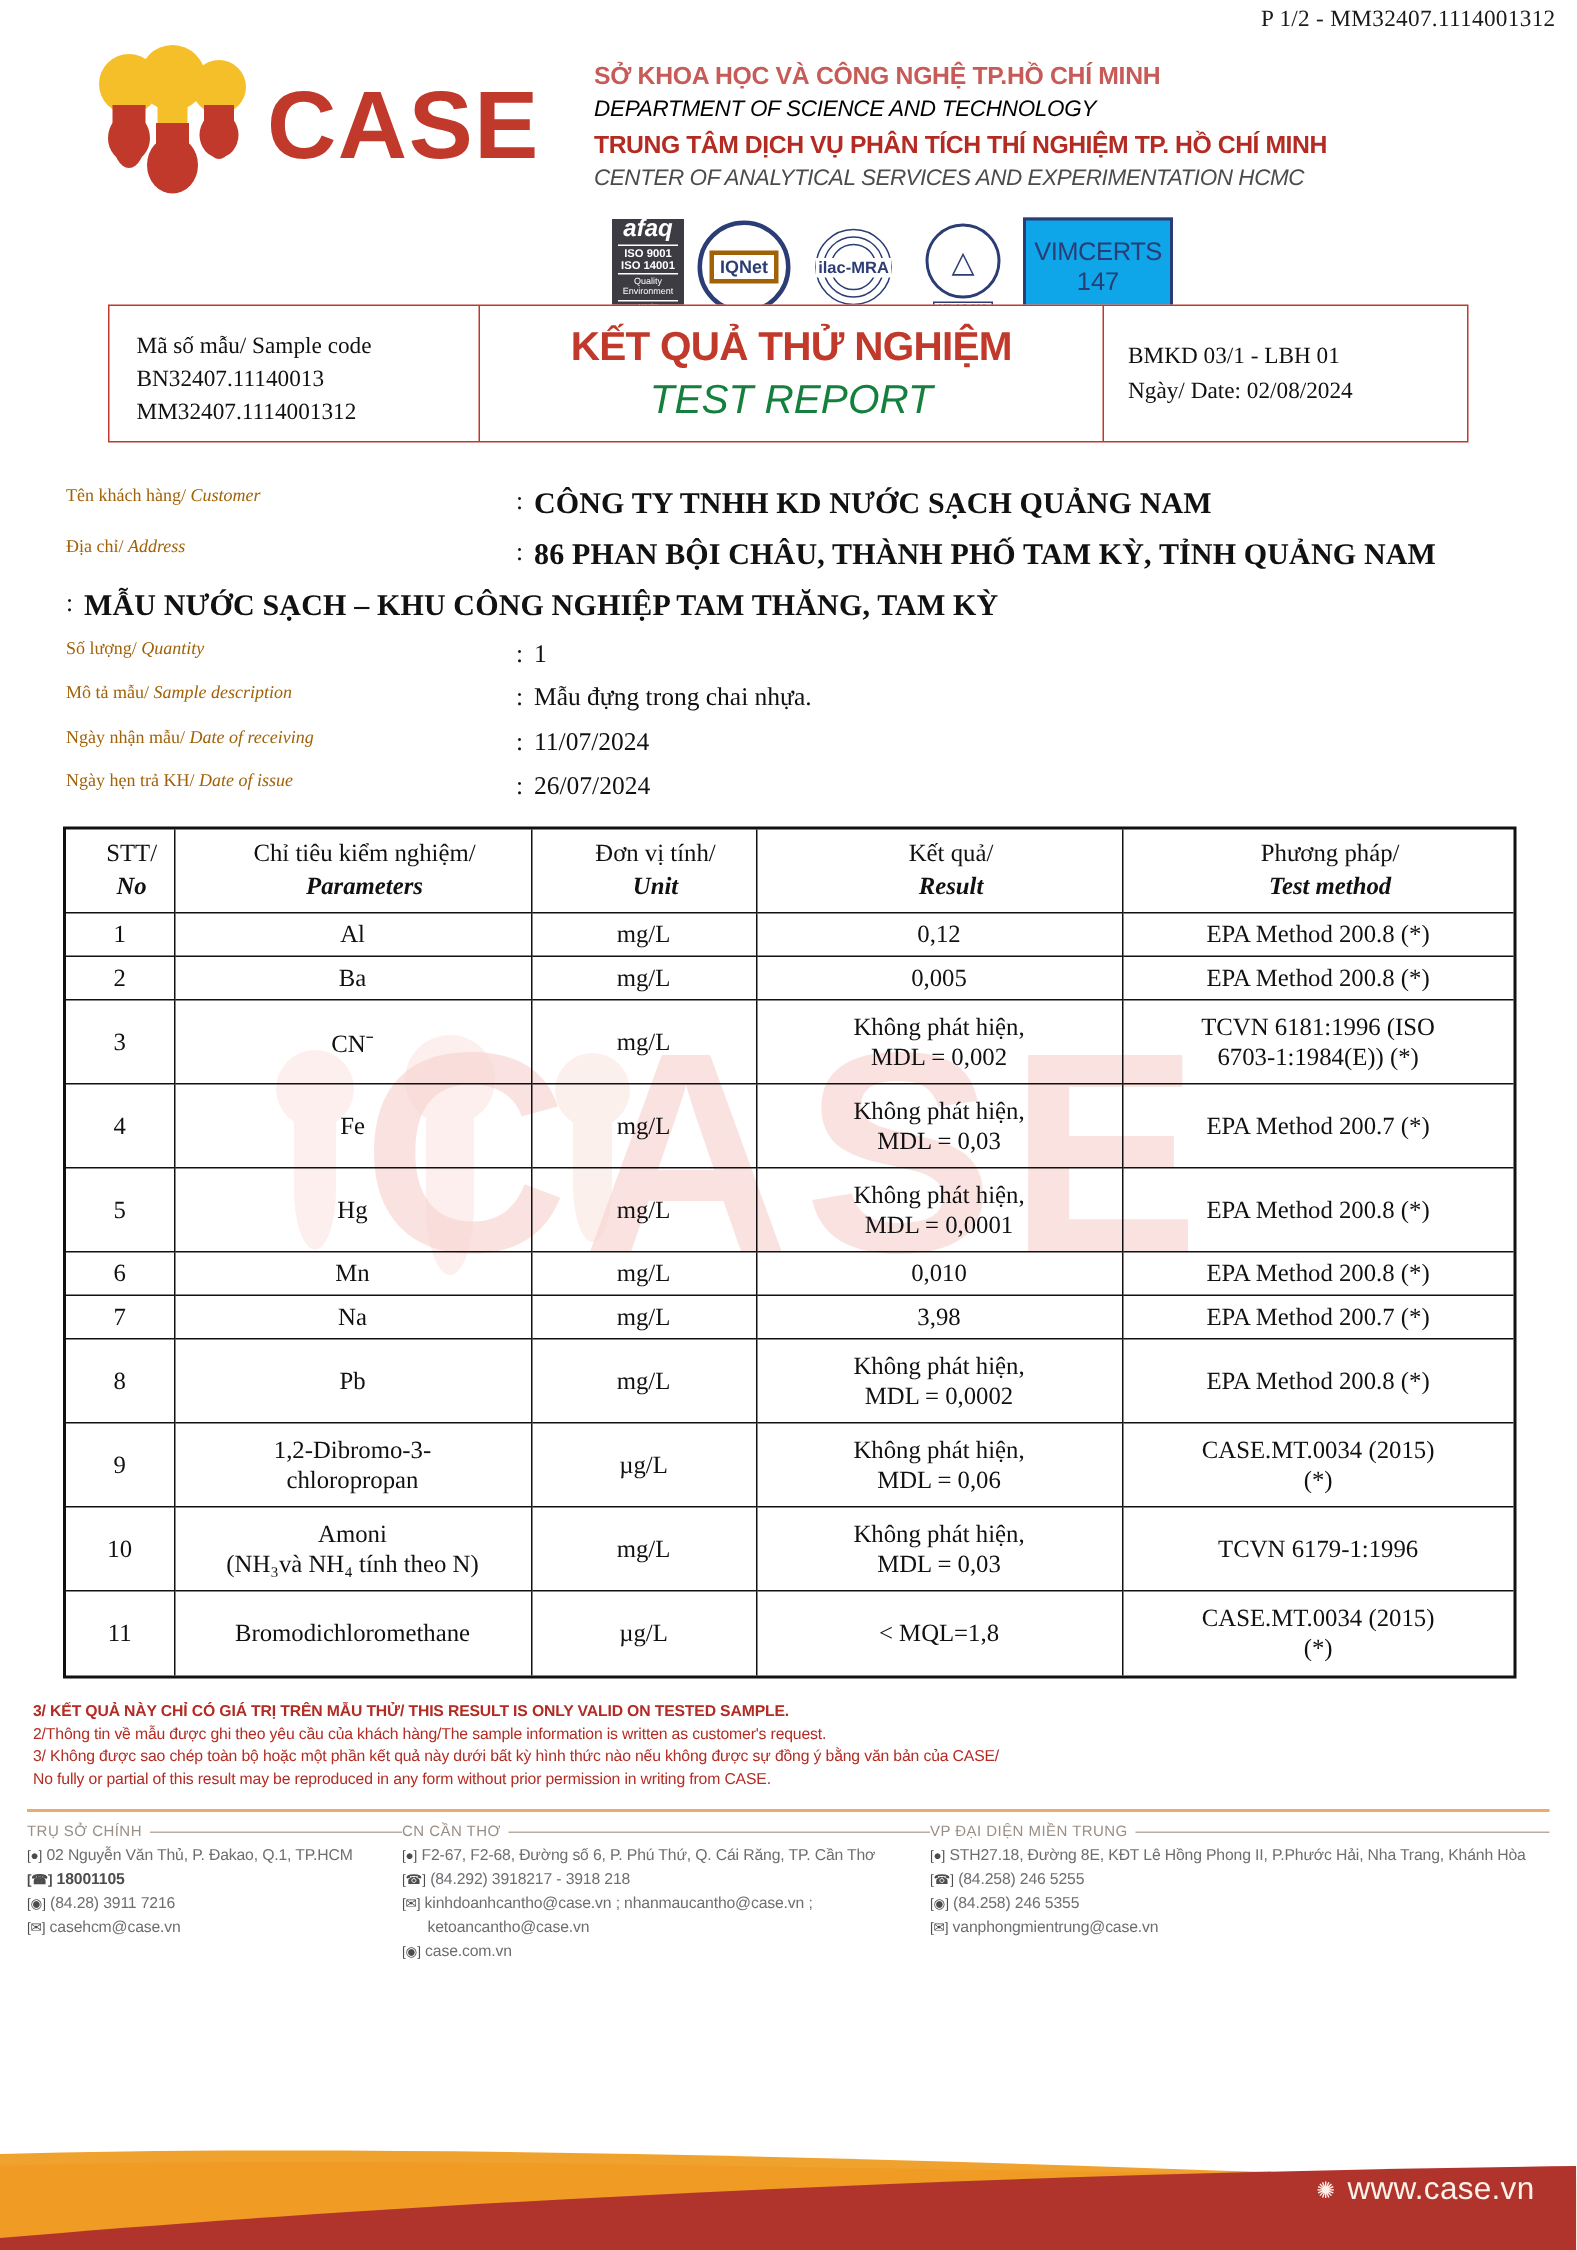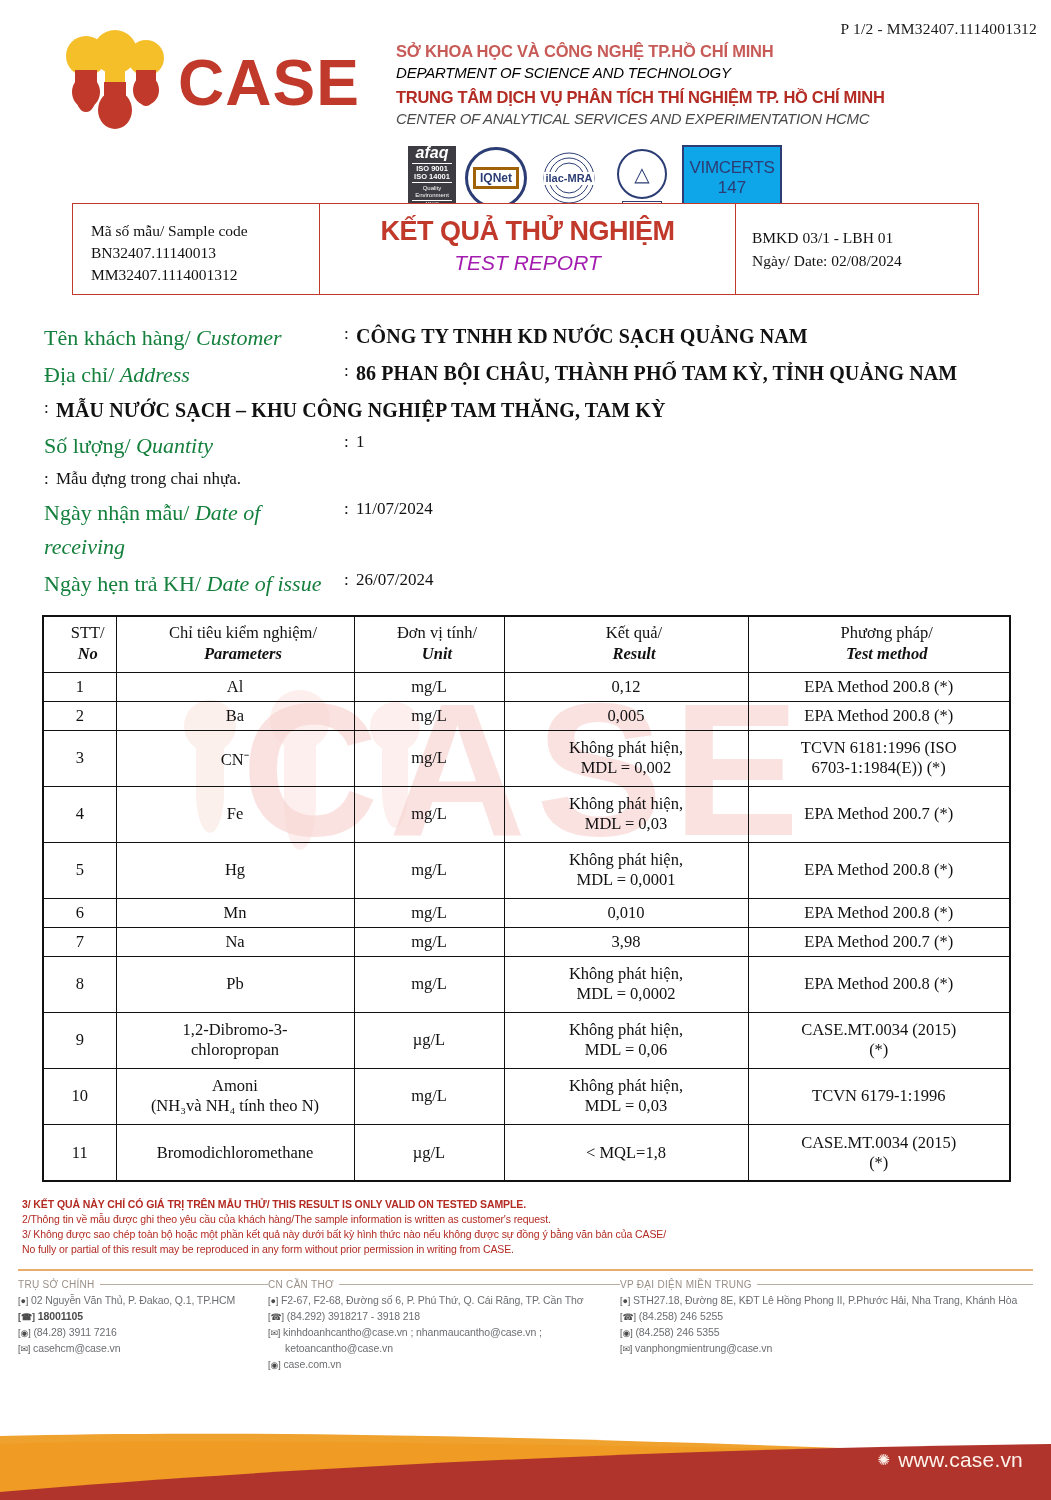--- a/index.html
+++ b/index.html
@@ -24,21 +24,21 @@
     user-select: none;
   }
   .wm-drops {
     position: absolute; left: 150px; top: 690px;
     z-index: 0; pointer-events: none; opacity: .5;
   }
 
   
   .header { position: relative; z-index: 2; padding: 24px 24px 0 24px; height: 195px; }
   .pageref {
-    position: absolute; right: 14px; top: 20px;
+    position: absolute; right: 14px; top: 4px;
     font-size: 15.5px; color: #1a1a1a;
     font-family: "Liberation Serif", serif;
     letter-spacing: .2px;
   }
   .logo-wrap { position: absolute; left: 60px; top: 30px; display: flex; align-items: center; }
   .logo-text {
     font-family: "Liberation Sans", sans-serif;
     font-weight: bold; font-size: 64px; color: #c0392b;
     letter-spacing: 1px; margin-left: 8px; line-height: 1;
   }
@@ -79,28 +79,28 @@
   
   .titlebar {
     position: relative; z-index: 2;
     margin: 8px 72px 0 72px; height: 92px;
     border: 1.6px solid #c0392b; display: flex; background: #fff;
   }
   .tb-left { width: 247px; border-right: 1.6px solid #c0392b; padding: 16px 0 0 18px; }
   .tb-left div { font-size: 15.5px; color: #111; line-height: 1.42; }
   .tb-mid { flex: 1; border-right: 1.6px solid #c0392b; text-align: center; padding-top: 12px; }
   .tb-mid .t1 { font-family: "Liberation Sans", sans-serif; font-weight: bold; font-size: 27px; color: #c0392b; letter-spacing: -.5px; }
-  .tb-mid .t2 { font-family: "Liberation Sans", sans-serif; font-style: italic; font-size: 21px; color: #a21caf; margin-top: 4px; }
+  .tb-mid .t2 { font-family: "Liberation Sans", sans-serif; font-style: italic; font-size: 27px; color: #15803d; margin-top: 4px; }
   .tb-right { width: 242px; padding: 22px 0 0 16px; }
   .tb-right div { font-size: 15.5px; color: #111; line-height: 1.5; }
 
   
   .info { position: relative; z-index: 2; margin: 26px 0 0 44px; }
   .row { display: flex; align-items: flex-start; margin-bottom: 3px; }
-  .lbl-cell { width: 300px; font-size: 22px; color: #15803d; line-height: 1.55; }
+  .lbl-cell { width: 300px; font-size: 12px; color: #a16207; line-height: 1.55; }
   .lbl-cell i { font-style: italic; }
   .colon { width: 12px; font-size: 17px; color: #111; line-height: 1.55; }
   .val-cell { font-size: 17px; color: #111; line-height: 1.55; max-width: 640px; }
   .val-bold { font-weight: bold; font-size: 20px; letter-spacing: .1px; }
 
   
   .tbl-wrap { position: relative; z-index: 2; margin: 14px 40px 0 42px; }
   table.results { width: 100%; border-collapse: collapse; background: transparent; }
   table.results th, table.results td {
     border: 1px solid #111; vertical-align: middle;
@@ -268,20 +268,21 @@
       <div class="row">
         <div class="colon">:</div>
         <div class="val-cell val-bold">MẪU NƯỚC SẠCH – KHU CÔNG NGHIỆP TAM THĂNG, TAM KỲ</div>
       </div>
       <div class="row">
         <div class="lbl-cell"><span>Số lượng/ </span><i>Quantity</i></div>
         <div class="colon">:</div>
         <div class="val-cell">1</div>
       </div>
       <div class="row">
+        <div class="lbl-cell"><span>Mô tả mẫu/ </span><i>Sample description</i></div>
         <div class="colon">:</div>
         <div class="val-cell">Mẫu đựng trong chai nhựa.</div>
       </div>
       <div class="row">
         <div class="lbl-cell"><span>Ngày nhận mẫu/ </span><i>Date of receiving</i></div>
         <div class="colon">:</div>
         <div class="val-cell">11/07/2024</div>
       </div>
       <div class="row">
         <div class="lbl-cell"><span>Ngày hẹn trả KH/ </span><i>Date of issue</i></div>

